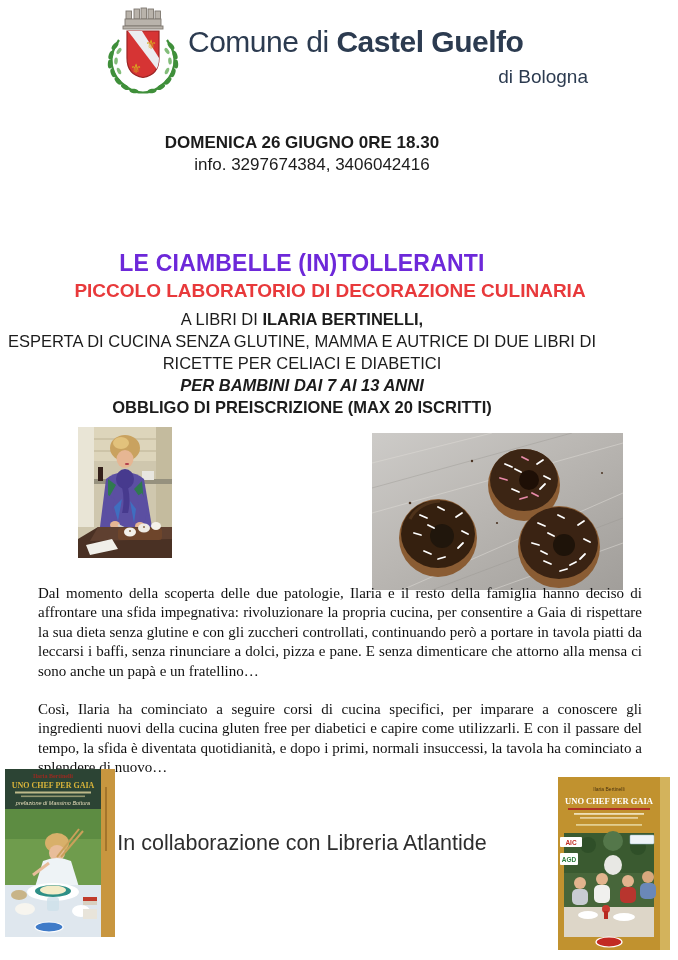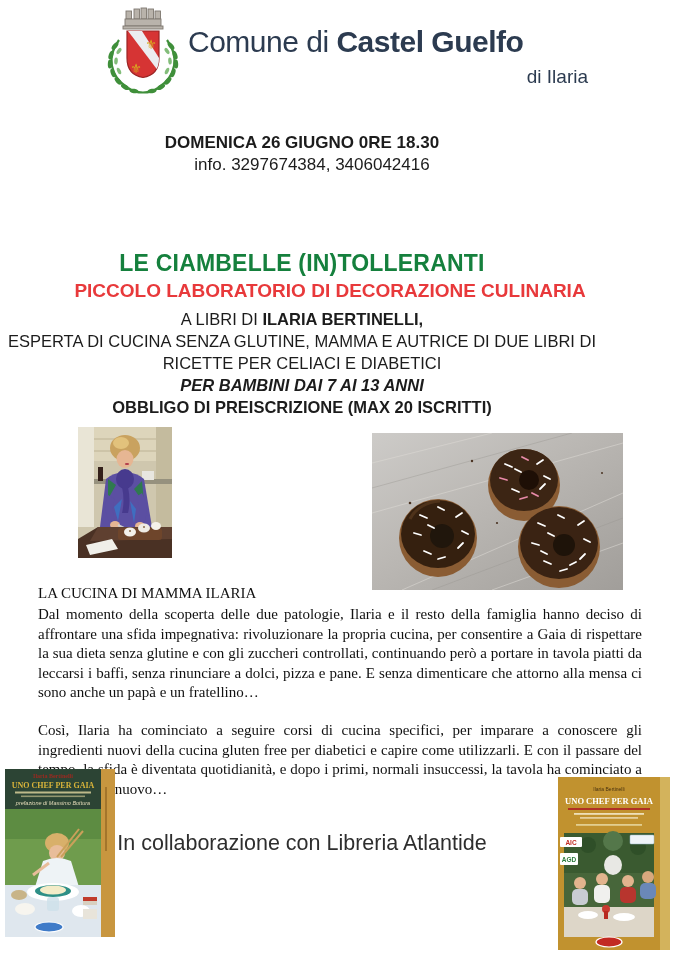--- a/index.html
+++ b/index.html
@@ -11,21 +11,21 @@
   .abs { position: absolute; }
   .centerblock { left: 0; width: 604px; text-align: center; }
 
   .header-title { top: 25px; left: 188px; font-size: 30px; color: #2c3b50; white-space: nowrap; letter-spacing: -0.5px; }
   .header-title .bold { font-weight: 700; }
   .header-sub { top: 66px; left: 388px; width: 200px; text-align: right; font-size: 19px; color: #2c3b50; }
 
   .event { top: 132px; font-size: 17px; line-height: 22px; font-weight: 700; color: #1c1c1c; }
   .event .thin { font-weight: 400; padding-left: 20px; }
 
-  .title-main { top: 250px; font-size: 23px; font-weight: 700; color: #15803d; letter-spacing: 0.2px; }
+  .title-main { top: 250px; font-size: 23px; font-weight: 700; color: #6d28d9; letter-spacing: 0.2px; }
   .title-sub  { top: 280px; font-size: 19px; font-weight: 700; color: #e8393b; padding-left: 28px; }
 
   .details { top: 308px; font-size: 16.5px; line-height: 22px; color: #1c1c1c; }
   .details .bold { font-weight: 700; }
   .details .boldital { font-weight: 700; font-style: italic; }
 
   .story {
     left: 38px; top: 584px; width: 604px;
     font-family: "Liberation Serif", serif; font-size: 15px; line-height: 19.4px; color: #111111;
   }
@@ -90,21 +90,21 @@
     </defs>
     <path d="M26,28 h32 v27 q0,17 -16,19.5 q-16,-2.5 -16,-19.5 Z" fill="#d63434" stroke="#9a2424" stroke-width="1.2"></path>
     <g clip-path="url(#shieldClip)">
       <polygon points="27,28 41,28 58,55 58,69" fill="#ececf0"></polygon>
       <text x="50" y="46" font-size="13" fill="#d9a520" text-anchor="middle">⚜</text>
       <text x="35" y="70" font-size="13" fill="#d9a520" text-anchor="middle">⚜</text>
     </g>
   </svg>
 
   <div class="abs header-title"><span>Comune di </span><span class="bold">Castel Guelfo</span></div>
-  <div class="abs header-sub">di Ilaria</div>
+  <div class="abs header-sub">di Bologna</div>
 
   <div class="abs centerblock event">
     <div>DOMENICA 26 GIUGNO 0RE 18.30</div>
     <div class="thin">info. 3297674384, 3406042416</div>
   </div>
 
   <div class="abs centerblock title-main">LE CIAMBELLE (IN)TOLLERANTI</div>
   <div class="abs centerblock title-sub">PICCOLO LABORATORIO DI DECORAZIONE CULINARIA</div>
 
   <div class="abs centerblock details">
@@ -236,21 +236,20 @@
         <line x1="188" y1="138" x2="195" y2="136"></line>
         <line x1="212" y1="106" x2="218" y2="109"></line>
         <line x1="176" y1="100" x2="182" y2="103"></line>
         <line x1="198" y1="132" x2="204" y2="129"></line>
         <line x1="169" y1="118" x2="175" y2="121"></line>
       </g>
     </g>
   </svg>
 
   <div class="abs story">
-    <div class="head">LA CUCINA DI MAMMA ILARIA</div>
     <p>Dal momento della scoperta delle due patologie, Ilaria e il resto della famiglia hanno deciso di affrontare una sfida impegnativa: rivoluzionare la propria cucina, per consentire a Gaia di rispettare la sua dieta senza glutine e con gli zuccheri controllati, continuando però a portare in tavola piatti da leccarsi i baffi, senza rinunciare a dolci, pizza e pane. E senza dimenticare che attorno alla mensa ci sono anche un papà e un fratellino…</p>
     <p>Così, Ilaria ha cominciato a seguire corsi di cucina specifici, per imparare a conoscere gli ingredienti nuovi della cucina gluten free per diabetici e capire come utilizzarli. E con il passare del tempo, la sfida è diventata quotidianità, e dopo i primi, normali insuccessi, la tavola ha cominciato a splendere di nuovo…</p>
   </div>
 
   <svg class="abs" style="left:5px; top:769px;" width="110" height="168" viewBox="0 0 110 168">
     <rect width="110" height="168" fill="#2c4434"></rect>
     <rect x="96" y="0" width="14" height="168" fill="#c8963f"></rect>
     <rect x="100" y="18" width="2" height="64" fill="#8a5f1e" opacity="0.6"></rect>
     <rect x="0" y="40" width="96" height="128" fill="#6f9c4d"></rect>
     <rect x="0" y="40" width="96" height="30" fill="#5d8c42"></rect>

